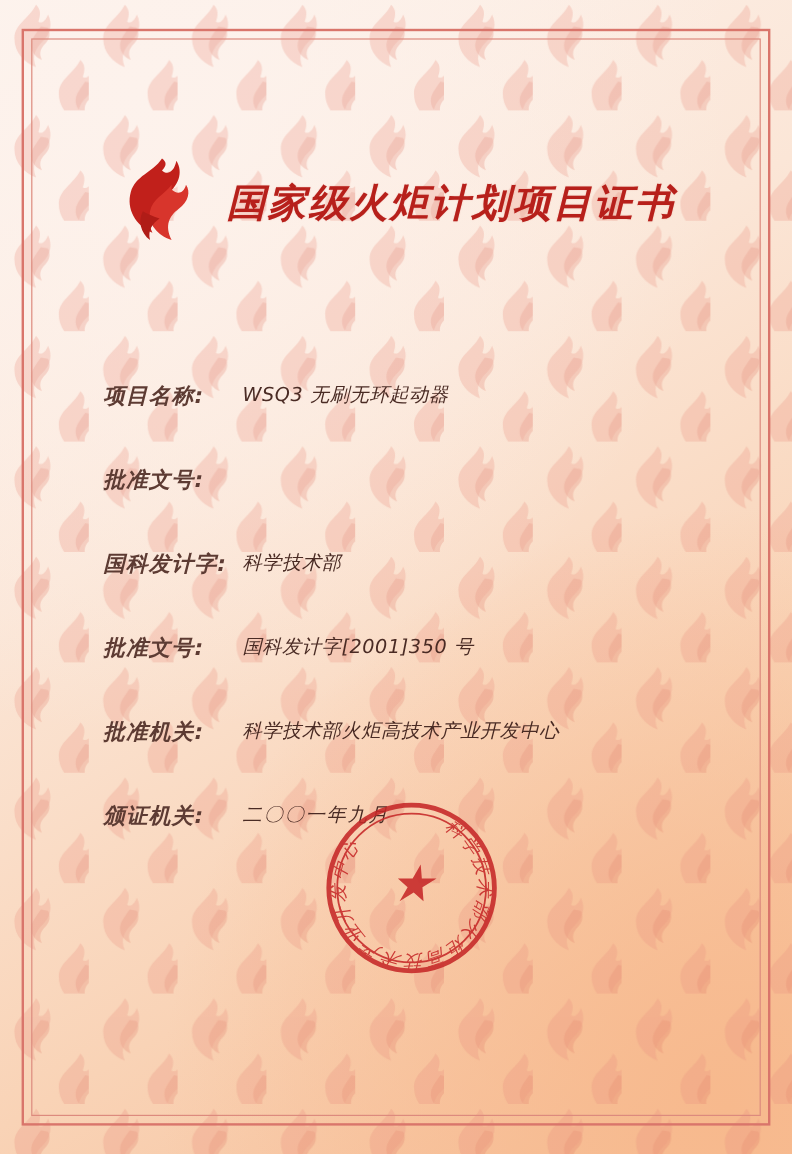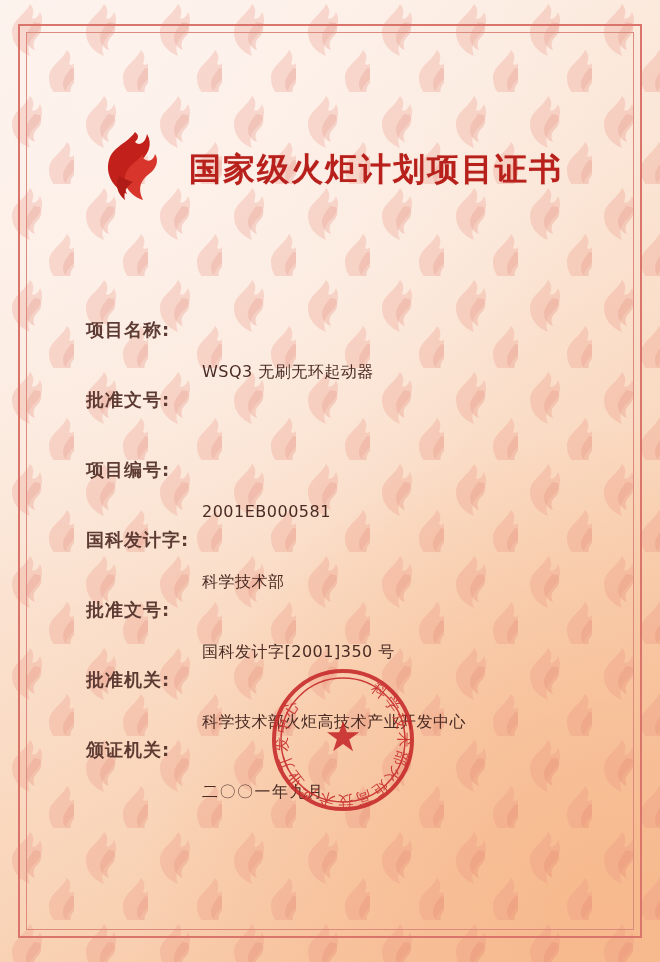--- a/index.html
+++ b/index.html
@@ -18,20 +18,21 @@
   .certificate {
     position: relative;
     width: 660px;
     height: 962px;
     box-sizing: border-box;
     
     background:
       radial-gradient(ellipse 120% 90% at 18% 8%, #fdf2ec 0%, rgba(253,242,236,0) 62%),
       radial-gradient(ellipse 110% 80% at 92% 96%, #f7b98d 0%, rgba(247,185,141,0) 65%),
       linear-gradient(150deg, #fdf4ef 0%, #fbe6d7 38%, #f9d3b6 70%, #f6bf99 100%);
+    font-style: italic;
   }
 
   
   .watermark {
     position: absolute;
     inset: 0;
     opacity: 0.5;
     pointer-events: none;
   }
 
@@ -105,21 +106,20 @@
     letter-spacing: 1px;
     white-space: nowrap;
   }
   .value {
     font-family: "DejaVu Sans", sans-serif;
     font-size: 16px;
     color: #4a2b24;
     letter-spacing: 0.5px;
     white-space: nowrap;
     padding-top: 1px;
-    margin-top: 43px;
   }
   .value.wide {
     letter-spacing: 1.5px;
   }
 
   
   .seal {
     position: absolute;
     left: 268px;
     top: 665px;
@@ -170,24 +170,20 @@
 
     <div class="row">
       <div class="label">项目名称:</div>
       <div class="value">WSQ3 无刷无环起动器</div>
     </div>
 
     <div class="row">
       <div class="label">批准文号:</div>
     </div>
 
-    <div class="row">
-      <div class="label">项目编号:</div>
-      <div class="value">2001EB000581</div>
-    </div>
 
     <div class="row">
       <div class="label">国科发计字:</div>
       <div class="value">科学技术部</div>
     </div>
 
     <div class="row">
       <div class="label">批准文号:</div>
       <div class="value">国科发计字[2001]350 号</div>
     </div>

